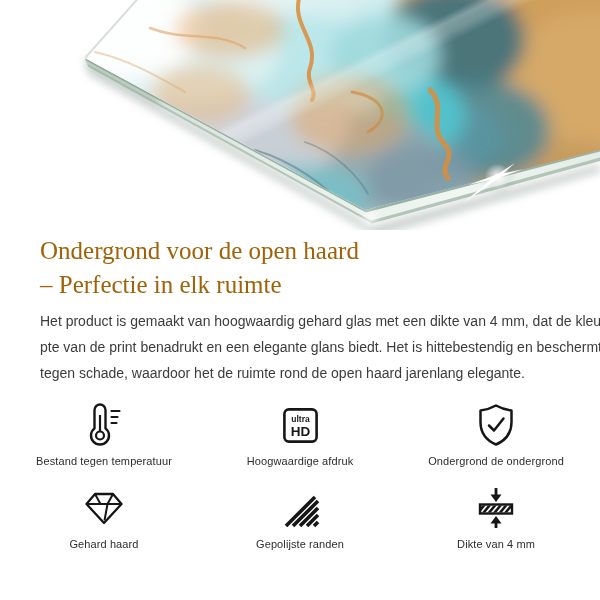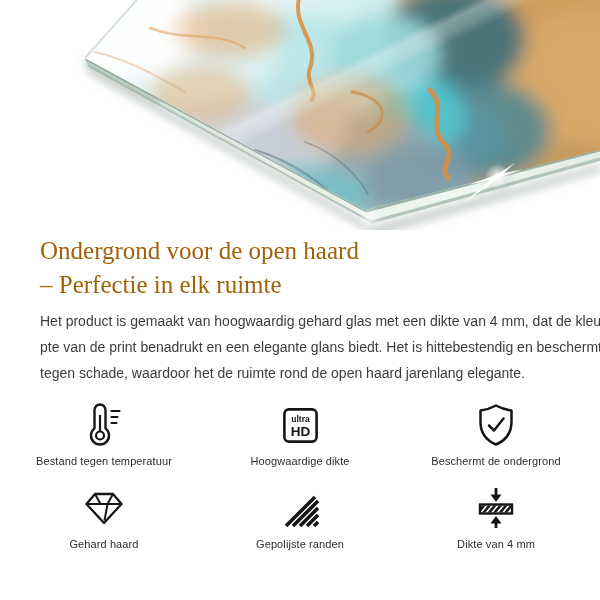--- a/index.html
+++ b/index.html
@@ -171,31 +171,31 @@
     </div>
 
     <div class="feature">
       <div class="icon-box">
         <svg width="37" height="37" viewBox="0 0 37 37">
           <rect class="ic" x="2.4" y="2.4" width="32.2" height="32.2" rx="4.5" stroke-width="2.6"></rect>
           <text x="18.5" y="15" text-anchor="middle" font-family="Liberation Sans, sans-serif" font-size="8.5" font-weight="600" fill="#161616">ultra</text>
           <text x="18.5" y="29" text-anchor="middle" font-family="Liberation Sans, sans-serif" font-size="13.5" font-weight="700" fill="#161616">HD</text>
         </svg>
       </div>
-      <div class="label">Hoogwaardige dikte</div>
+      <div class="label">Hoogwaardige afdruk</div>
     </div>
 
     <div class="feature">
       <div class="icon-box">
         <svg width="40" height="44" viewBox="0 0 40 44">
           <path class="ic" d="M20 2.5 C24.5 5 30 6.8 35.5 7.5 V19 C35.5 29.5 29.5 37.5 20 41.5 C10.5 37.5 4.5 29.5 4.5 19 V7.5 C10 6.8 15.5 5 20 2.5 Z" stroke-width="2.5" stroke-linejoin="round"></path>
           <path class="ic" d="M13 22.5 L18 27.5 L27.5 15.5" stroke-width="2.5" stroke-linecap="round" stroke-linejoin="round"></path>
         </svg>
       </div>
-      <div class="label">Beschermt de ondergrond</div>
+      <div class="label">Ondergrond de ondergrond</div>
     </div>
 
     <div class="feature">
       <div class="icon-box">
         <svg width="42" height="38" viewBox="0 0 42 38">
           <path class="ic" d="M12 5 H30 L38.5 15 L21 34 L3.5 15 Z" stroke-width="2.3" stroke-linejoin="round"></path>
           <path class="ic" d="M3.5 15 H38.5" stroke-width="2"></path>
           <path class="ic" d="M12 5 L17.5 15 M30 5 L24.5 15 M24.5 15 L21.5 31.5" stroke-width="2"></path>
         </svg>
       </div>

